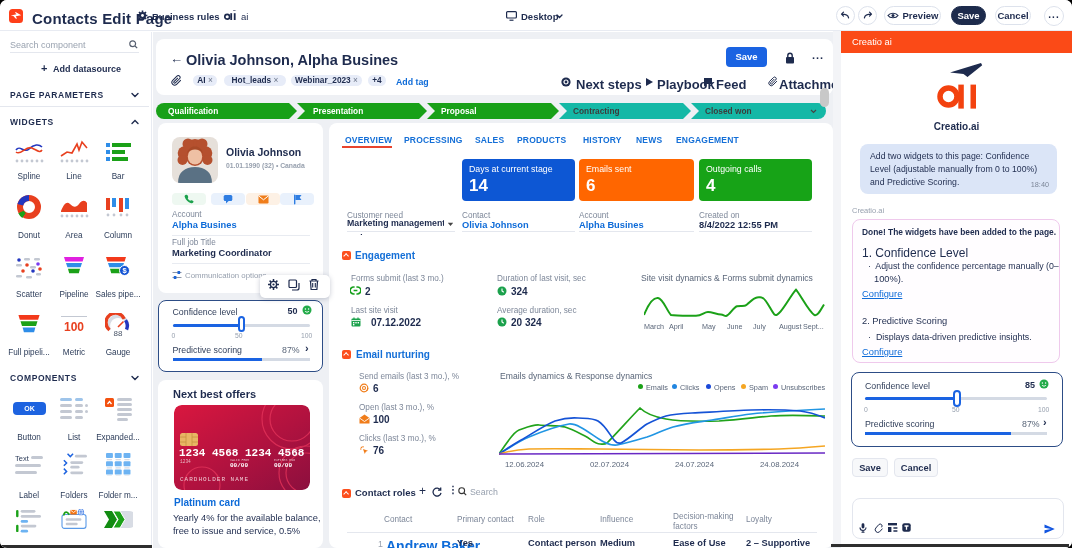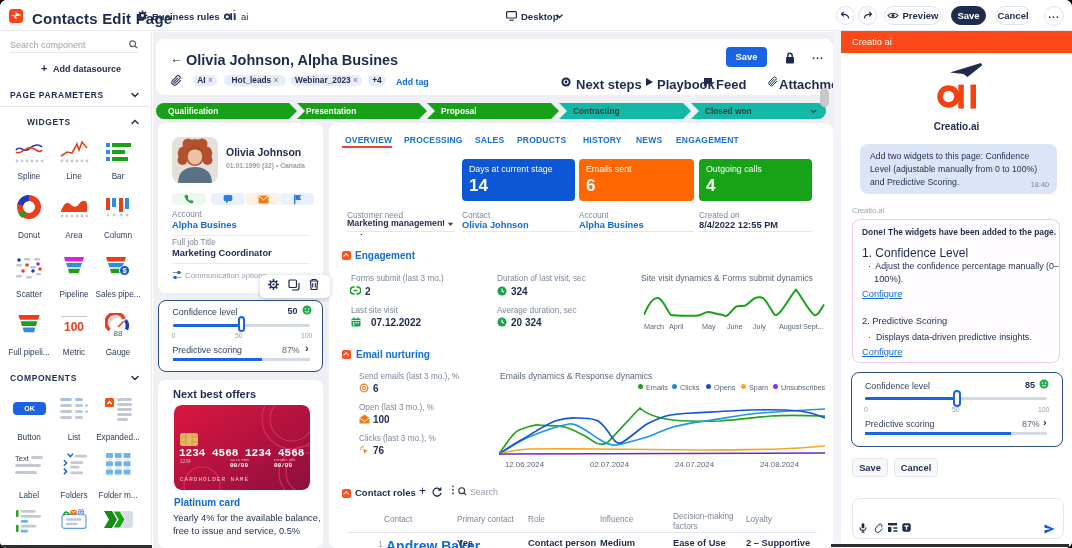--- a/index.html
+++ b/index.html
@@ -95,21 +95,21 @@
       <svg class="abs" style="left:612px;top:37px" width="10" height="11" viewBox="0 0 24 24">
           <path d="M21.44 11.05l-9.19 9.19a6 6 0 0 1-8.49-8.49l9.19-9.19a4 4 0 0 1 5.66 5.66l-9.2 9.19a2 2 0 0 1-2.83-2.83l8.49-8.48" fill="none" stroke="#1e2b4e" stroke-width="2.4"></path>
         </svg>
       <div class="hnav" style="left:623px;">Attachments</div>
     </div>
 
     <div class="stage sgreen" style="left:3px;width:141px;clip-path:polygon(0 0,133px 0,141px 50%,133px 100%,0 100%);border-radius:8px 0 0 8px;">
         <span style="margin-left:12px">Qualification</span>
       </div>
     <div class="stage sgreen" style="left:144px;width:130px;clip-path:polygon(0 0,122px 0,130px 50%,122px 100%,0 100%,8px 50%);">
-        <span style="margin-left:9px">Presentation</span>
+        <span style="margin-left:16px">Presentation</span>
       </div>
     <div class="stage sgreen" style="left:274px;width:132px;clip-path:polygon(0 0,124px 0,132px 50%,124px 100%,0 100%,8px 50%);">
         <span style="margin-left:14px">Proposal</span>
       </div>
     <div class="stage sgray" style="left:406px;width:132px;clip-path:polygon(0 0,124px 0,132px 50%,124px 100%,0 100%,8px 50%);">
         <span style="margin-left:14px">Contracting</span>
       </div>
     <div class="stage sgray" style="left:538px;width:135px;clip-path:polygon(0 0,135px 0,135px 100%,0 100%,8px 50%);border-radius:0 8px 8px 0;">
         <span style="margin-left:14px">Closed won</span>
       <svg class="abs" style="left:119px;top:6px" width="7" height="5" viewBox="0 0 7 5">
@@ -455,21 +455,21 @@
         <path d="M6 6 l2.2 2.2" stroke="#555e6e" stroke-width="1.2"></path>
       </svg>
     <div class="abs" style="left:10px;top:19.5px;width:129px;border-top:1px solid #e4e7ee;"></div>
     <div class="abs" style="left:41px;top:30px;font-size:11px;font-weight:bold;color:#1e2b4e;">+</div>
     <div class="abs" style="left:53px;top:32px;font-size:9px;font-weight:bold;color:#1e2b4e;">Add datasource</div>
     <div class="sb-sec" style="top:58px;">PAGE PARAMETERS</div>
     <svg class="sb-chev" style="top:59px;" viewBox="0 0 8 8">
         <path d="M1 2.5 l3 3 l3 -3" fill="none" stroke="#1e2b4e" stroke-width="1.4" stroke-linecap="round"></path>
       </svg>
     <div class="abs" style="left:0;top:73.5px;width:149px;border-top:1px solid #e4e7ee;"></div>
-    <div class="sb-sec" style="top:85px;margin-left:17px;">WIDGETS</div>
+    <div class="sb-sec" style="top:85px;">WIDGETS</div>
     <svg class="sb-chev" style="top:86px;" viewBox="0 0 8 8">
         <path d="M1 5.5 l3 -3 l3 3" fill="none" stroke="#1e2b4e" stroke-width="1.4" stroke-linecap="round"></path>
       </svg>
 
     <svg class="wicon wi0" style="top:108px;" viewBox="0 0 30 24">
       <path d="M2 10 C6 4 10 14 15 9 S25 4 28 7" fill="none" stroke="#2337c0" stroke-width="1.6"></path>
       <path d="M2 12 C7 16 12 5 18 8 S26 13 28 10" fill="none" stroke="#e8401f" stroke-width="1.6"></path>
       <g fill="#c3c8d2">
           <circle cx="3" cy="21" r="1.4"></circle>
           <circle cx="8" cy="21" r="1.4"></circle>

